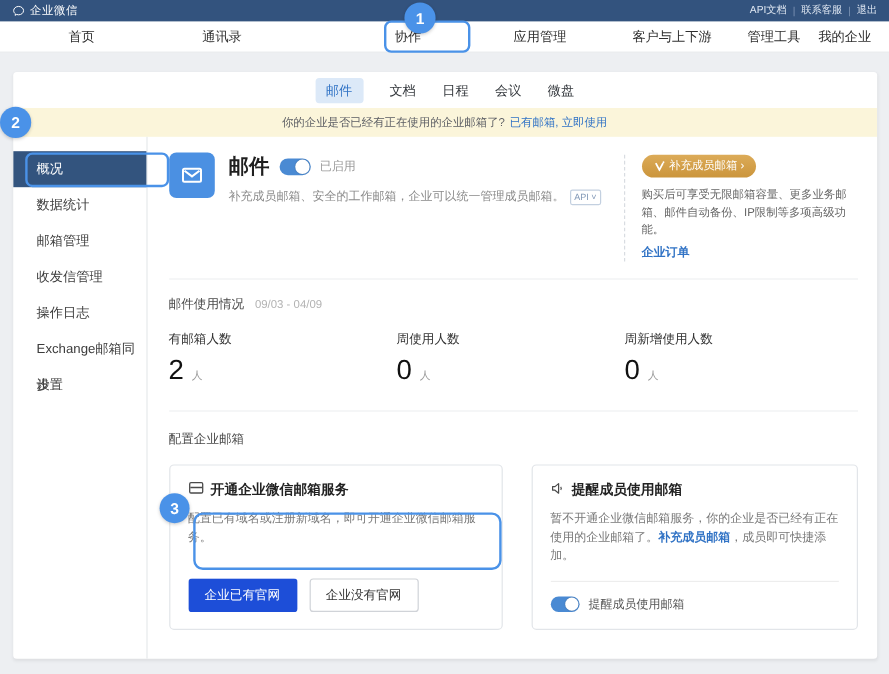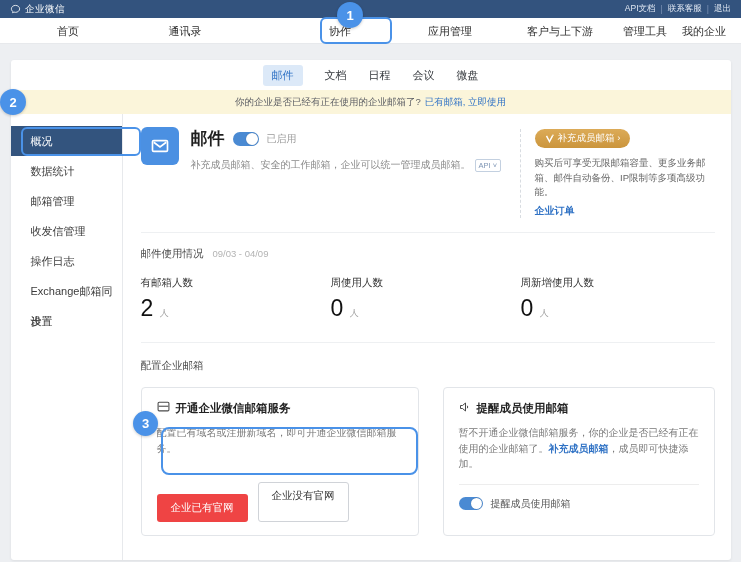--- a/index.html
+++ b/index.html
@@ -93,21 +93,21 @@
   .config-title { margin-top:16px; font-size:10.5px; color:#4a4a4a; }
   .config-cards { display:flex; gap:24px; margin-top:14px; padding-bottom:24px; }
   .cfg-card { border:1px solid #e2e5e9; border-radius:4px; padding:13px 15px; background:#fff; }
   .cfg-card.left { width:278px; flex-shrink:0; }
   .cfg-card.right { flex:1; }
   .cfg-head { display:flex; align-items:flex-start; gap:6px; font-size:11.5px; font-weight:700; color:#222; }
   .cfg-desc { font-size:10px; color:#787878; line-height:1.55; margin-top:9px; }
   .cfg-desc a { color:#3173c5; font-weight:700; text-decoration:none; cursor:pointer; }
   .btn-row { display:flex; gap:10px; margin-top:26px; }
   .btn { font-size:10.5px; padding:6px 13px; border-radius:3px; cursor:pointer; border:1px solid transparent; }
-  .btn.primary { background:#ef4444; color:#fff;margin-top:12px; }
+  .btn.primary { background:#1d4ed8; color:#fff; }
   .btn.secondary { background:#fff; border-color:#d0d3d8; color:#333; }
   .cfg-divider { border-top:1px solid #ededed; margin-top:12px; }
   .remind-row { display:flex; align-items:center; gap:8px; margin-top:12px; font-size:10px; color:#555; }
 
   
   .ann-circle {
     position:absolute; width:26px; height:26px; border-radius:50%;
     background:#4a92e8; color:#fff; font-size:13px; font-weight:700;
     display:flex; align-items:center; justify-content:center; z-index:60;
     box-shadow:0 1px 3px rgba(0,0,0,.2);

